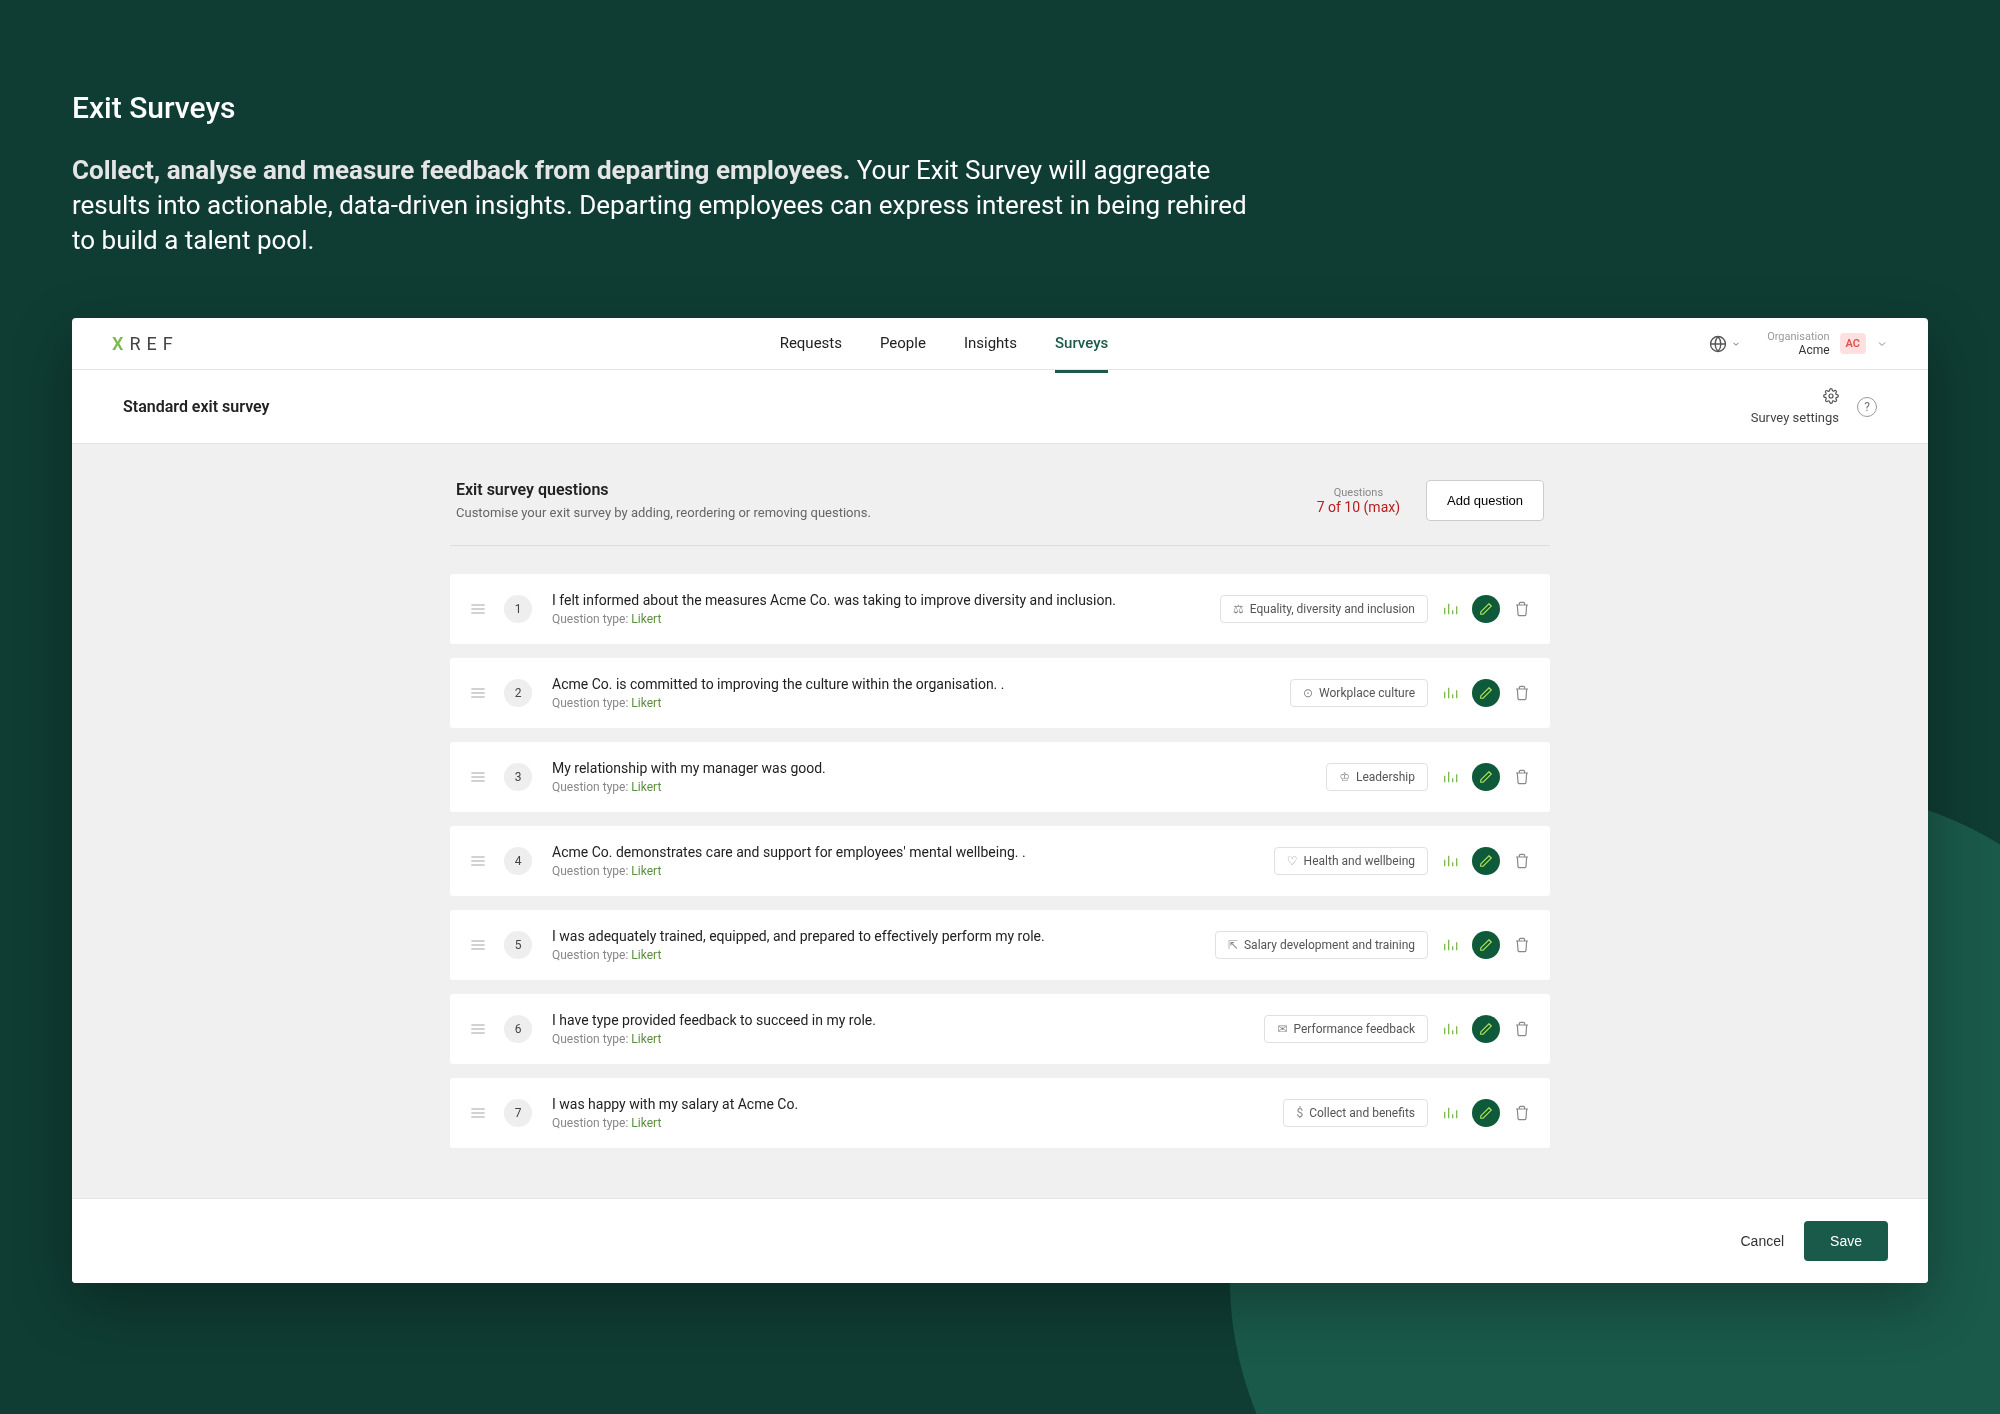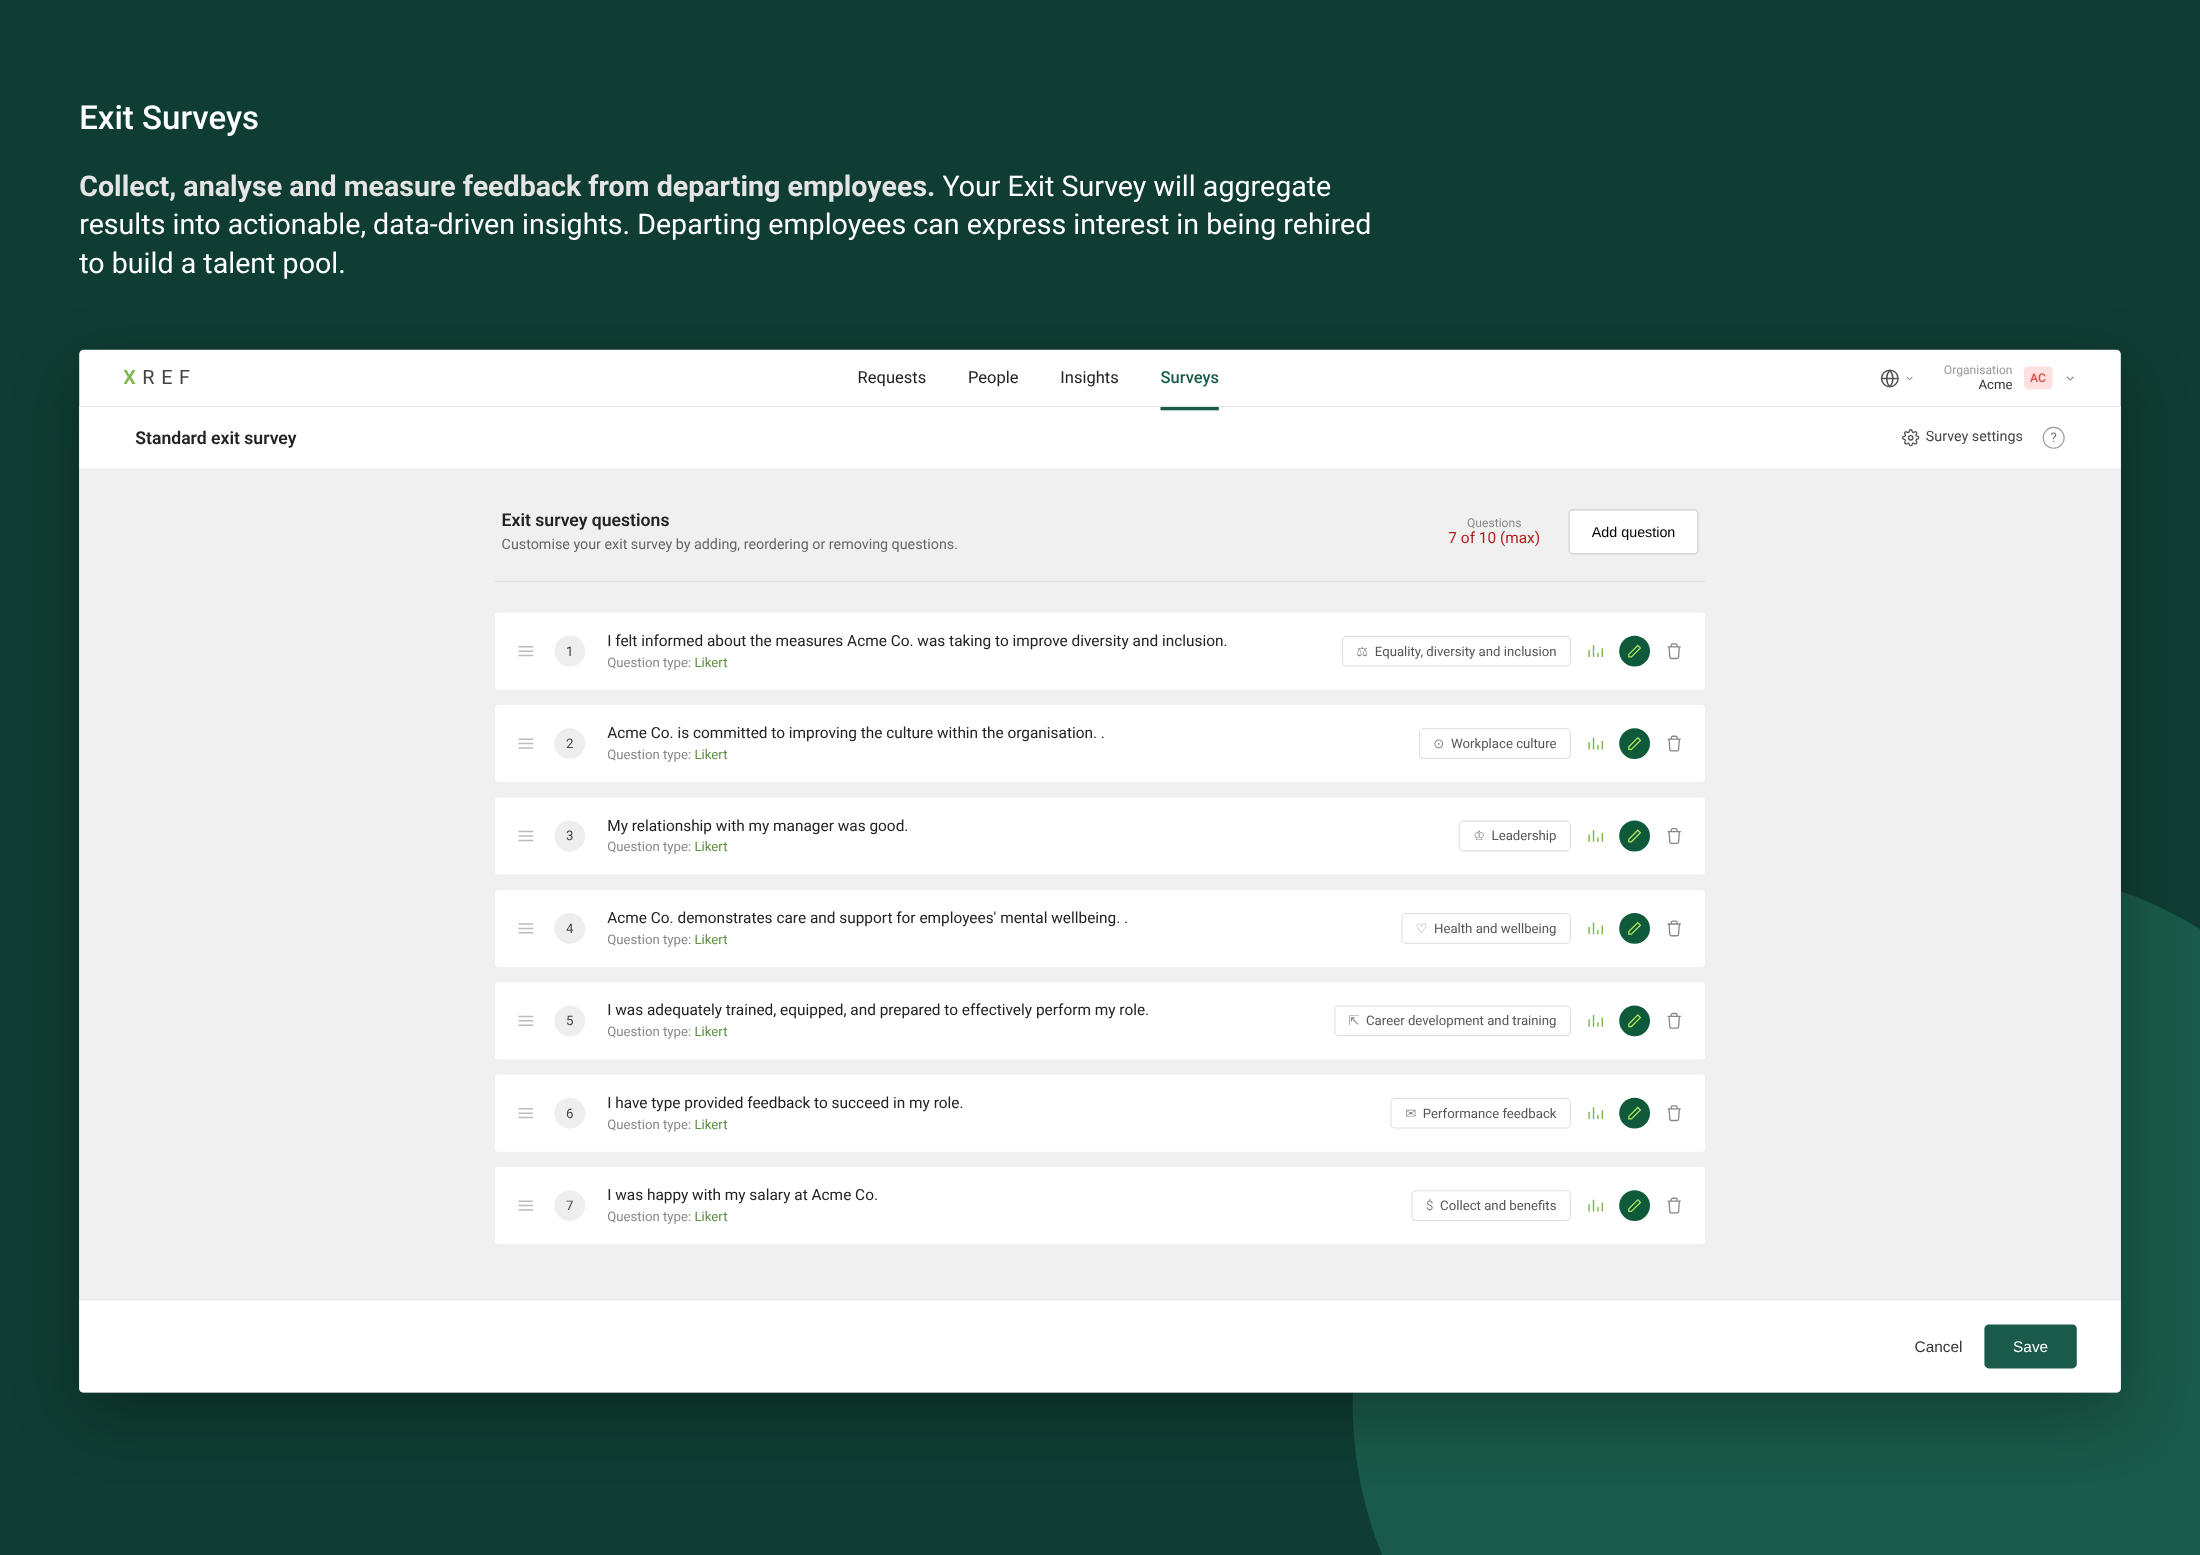--- a/index.html
+++ b/index.html
@@ -127,21 +127,21 @@
   font-weight: 600;
   color: #222;
 }
 .subheader-actions {
   display: flex;
   align-items: center;
   gap: 18px;
   font-size: 13px;
   color: #444;
 }
-.survey-settings { display: flex; align-items: flex-start; gap: 6px; cursor: pointer; }
+.survey-settings { display: flex; align-items: flex-end; gap: 6px; cursor: pointer; flex-direction: column; }
 .help-circ {
   width: 20px; height: 20px; border-radius: 50%; border: 1.5px solid #999;
   display: flex; align-items: center; justify-content: center;
   font-size: 12px; color: #777; cursor: pointer;
 }
 
 
 .main-area {
   background: #f0f0f0;
   padding: 36px 0 50px;
@@ -491,21 +491,21 @@
                 </svg>
               </div>
               <div class="qnum">5</div>
               <div class="qtext-block">
                 <div class="qtext">I was adequately trained, equipped, and prepared to effectively perform my role.</div>
                 <div class="qtype"><span>Question type:</span> <span class="tlink">Likert</span></div>
               </div>
               <div class="row-actions">
                 <div class="tag-chip">
                   <span class="tag-ico">⇱</span>
-                  <span>Career development and training</span>
+                  <span>Salary development and training</span>
                 </div>
                 <span class="chart-ico">
                   <svg width="16" height="16" viewBox="0 0 24 24" fill="none" stroke="#7fb84f" stroke-width="2">
                     <path d="M4 20V10M10 20V4M16 20V14M22 20V8"></path>
                   </svg>
                 </span>
                 <div class="edit-circ">
                   <svg width="14" height="14" viewBox="0 0 24 24" fill="none" stroke-width="2">
                     <path d="M17 3l4 4L7 21H3v-4L17 3z"></path>
                   </svg>

